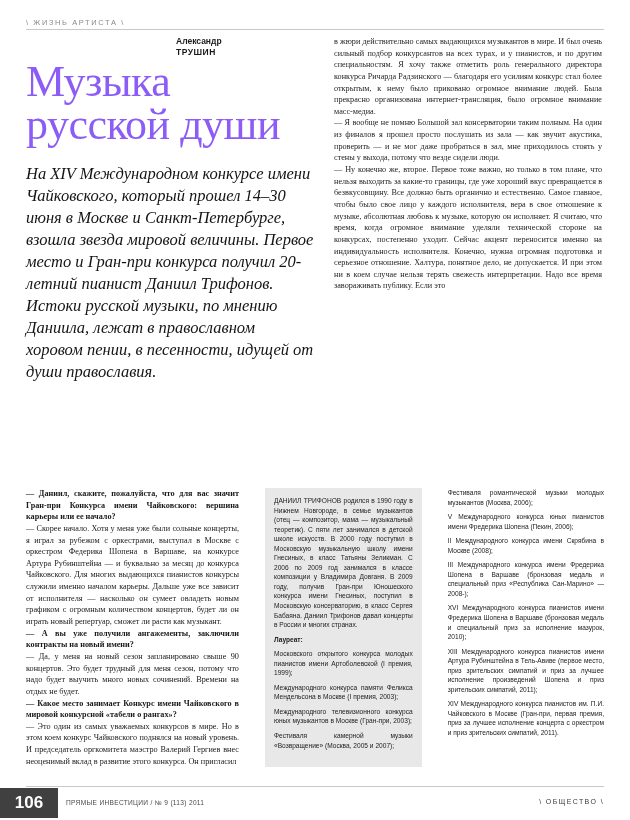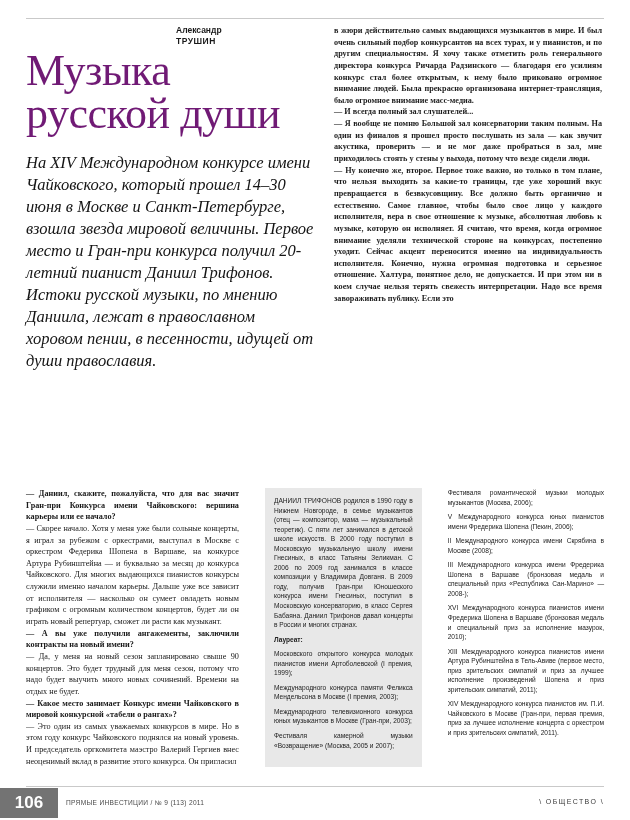--- a/index.html
+++ b/index.html
@@ -35,21 +35,21 @@
   }
   .col-left { width: 288px; }
   .col-right { width: 268px; }
 
   .headline {
     font-family: "Liberation Serif", serif;
     font-size: 44px;
     line-height: 0.98;
     font-weight: normal;
     letter-spacing: -0.5px;
-    color: #701a75;
+    color: #8b5cf6;
     margin-bottom: 17px;
   }
   .author {
     font-family: "Liberation Sans", sans-serif;
     font-size: 8.5px;
     font-weight: bold;
     line-height: 1.3;
     text-align: left;
     color: #1a1a1a;
     margin-left: 150px;
@@ -65,21 +65,20 @@
     color: #141414;
     margin-top: 14px;
     margin-bottom: 14px;
   }
 
   .body-text {
     font-size: 8.2px;
     line-height: 1.42;
     text-align: justify;
     color: #1e1e1e;
-    font-weight: bold;
   }
   .body-text p { margin-bottom: 0; text-indent: 0; }
   .body-text p + p { margin-top: 0; }
 
   .qa {
     font-size: 8.2px;
     line-height: 1.42;
     text-align: justify;
   }
   .qa .q { font-weight: bold; }
@@ -127,21 +126,21 @@
     right: 26px;
     top: 0;
     border-top: 1px solid #c9c9c9;
   }
   .page-num-box {
     position: absolute;
     left: 0;
     top: 2px;
     width: 58px;
     height: 30px;
-    background: #737373;
+    background: #404040;
     color: #fff;
     font-family: "Liberation Sans", sans-serif;
     font-size: 17px;
     font-weight: bold;
     display: flex;
     align-items: center;
     justify-content: center;
   }
   .footer-meta {
     position: absolute;
@@ -160,54 +159,54 @@
     font-size: 7px;
     letter-spacing: 1.4px;
     color: #3a3a3a;
   }
 </style>
 </head>
 <body>
 
 <div class="page">
 
+  <div class="kicker">\ ЖИЗНЬ АРТИСТА \</div>
   <div class="top-rule"></div>
 
   <div class="cols">
 
     <div class="col-left">
       <div class="author">
         <div>Александр</div>
         <div class="author-line2">ТРУШИН</div>
       </div>
       <h1 class="headline">
         <div>Музыка</div>
         <div>русской души</div>
       </h1>
       <div class="lead">На XIV Международном конкурсе имени Чайковского, который прошел 14–30 июня в Москве и Санкт-Петербурге, взошла звезда мировой величины. Первое место и Гран-при конкурса получил 20-летний пианист Даниил Трифонов. Истоки русской музыки, по мнению Даниила, лежат в православном хоровом пении, в песенности, идущей от души православия.</div>
     </div>
 
     <div class="col-right body-text">
       <p>в жюри действительно самых выдающихся музыкантов в мире. И был очень сильный подбор конкурсантов на всех турах, и у пианистов, и по другим специальностям. Я хочу также отметить роль генерального директора конкурса Ричарда Радзинского — благодаря его усилиям конкурс стал более открытым, к нему было приковано огромное внимание людей. Была прекрасно организована интернет-трансляция, было огромное внимание масс-медиа.</p>
-      <p class="q">— И всегда полный зал слушателей...</p>
       <p>— Я вообще не помню Большой зал консерватории таким полным. На один из финалов я прошел просто послушать из зала — как звучит акустика, проверить — и не мог даже пробраться в зал, мне приходилось стоять у стены у выхода, потому что везде сидели люди.</p>
       <p>— Ну конечно же, второе. Первое тоже важно, но только в том плане, что нельзя выходить за какие-то границы, где уже хороший вкус превращается в безвкусовщину. Все должно быть органично и естественно. Самое главное, чтобы было свое лицо у каждого исполнителя, вера в свое отношение к музыке, абсолютная любовь к музыке, которую он исполняет. Я считаю, что время, когда огромное внимание уделяли технической стороне на конкурсах, постепенно уходит. Сейчас акцент переносится именно на индивидуальность исполнителя. Конечно, нужна огромная подготовка и серьезное отношение. Халтура, понятное дело, не допускается. И при этом ни в коем случае нельзя терять свежесть интерпретации. Надо все время завораживать публику. Если это</p>
     </div>
 
   </div>
 
   <div class="lower">
 
     <div class="lower-col-1 qa">
       <p class="q">— Даниил, скажите, пожалуйста, что для вас значит Гран-при Конкурса имени Чайковского: вершина карьеры или ее начало?</p>
       <p>— Скорее начало. Хотя у меня уже были сольные концерты, я играл за рубежом с оркестрами, выступал в Москве с оркестром Федерика Шопена в Варшаве, на конкурсе Артура Рубинштейна — и буквально за месяц до конкурса Чайковского. Для многих выдающихся пианистов конкурсы служили именно началом карьеры. Дальше уже все зависит от исполнителя — насколько он сумеет овладеть новым графиком с огромным количеством концертов, будет ли он играть новый репертуар, сможет ли расти как музыкант.</p>
       <p class="q">— А вы уже получили ангажементы, заключили контракты на новый имени?</p>
       <p>— Да, у меня на новый сезон запланировано свыше 90 концертов. Это будет трудный для меня сезон, потому что надо будет выучить много новых сочинений. Времени на отдых не будет.</p>
       <p class="q">— Какое место занимает Конкурс имени Чайковского в мировой конкурсной «табели о рангах»?</p>
-      <p>— Это один из самых уважаемых конкурсов в мире. Но в этом году конкурс Чайковского поднялся на новый уровень. И председатель оргкомитета маэстро Валерий Гергиев внес неоценимый вклад в развитие этого конкурса. Он пригласил</p>
+      <p>— Это один из самых уважаемых конкурсов в мире. Но в этом коем конкурс Чайковского поднялся на новый уровень. И председатель оргкомитета маэстро Валерий Гергиев внес неоценимый вклад в развитие этого конкурса. Он пригласил</p>
     </div>
 
     <div class="lower-col-2">
       <p>ДАНИИЛ ТРИФОНОВ родился в 1990 году в Нижнем Новгороде, в семье музыкантов (отец — композитор, мама — музыкальный теоретик). С пяти лет занимался в детской школе искусств. В 2000 году поступил в Московскую музыкальную школу имени Гнесиных, в класс Татьяны Зеликман. С 2006 по 2009 год занимался в классе композиции у Владимира Довганя. В 2009 году, получив Гран-при Юношеского конкурса имени Гнесиных, поступил в Московскую консерваторию, в класс Сергея Бабаяна. Даниил Трифонов давал концерты в России и многих странах.</p>
       <p class="bold">Лауреат:</p>
       <p>Московского открытого конкурса молодых пианистов имени Артоболевской (I премия, 1999);</p>
       <p>Международного конкурса памяти Феликса Мендельсона в Москве (I премия, 2003);</p>
       <p>Международного телевизионного конкурса юных музыкантов в Москве (Гран-при, 2003);</p>
       <p>Фестиваля камерной музыки «Возвращение» (Москва, 2005 и 2007);</p>
     </div>

